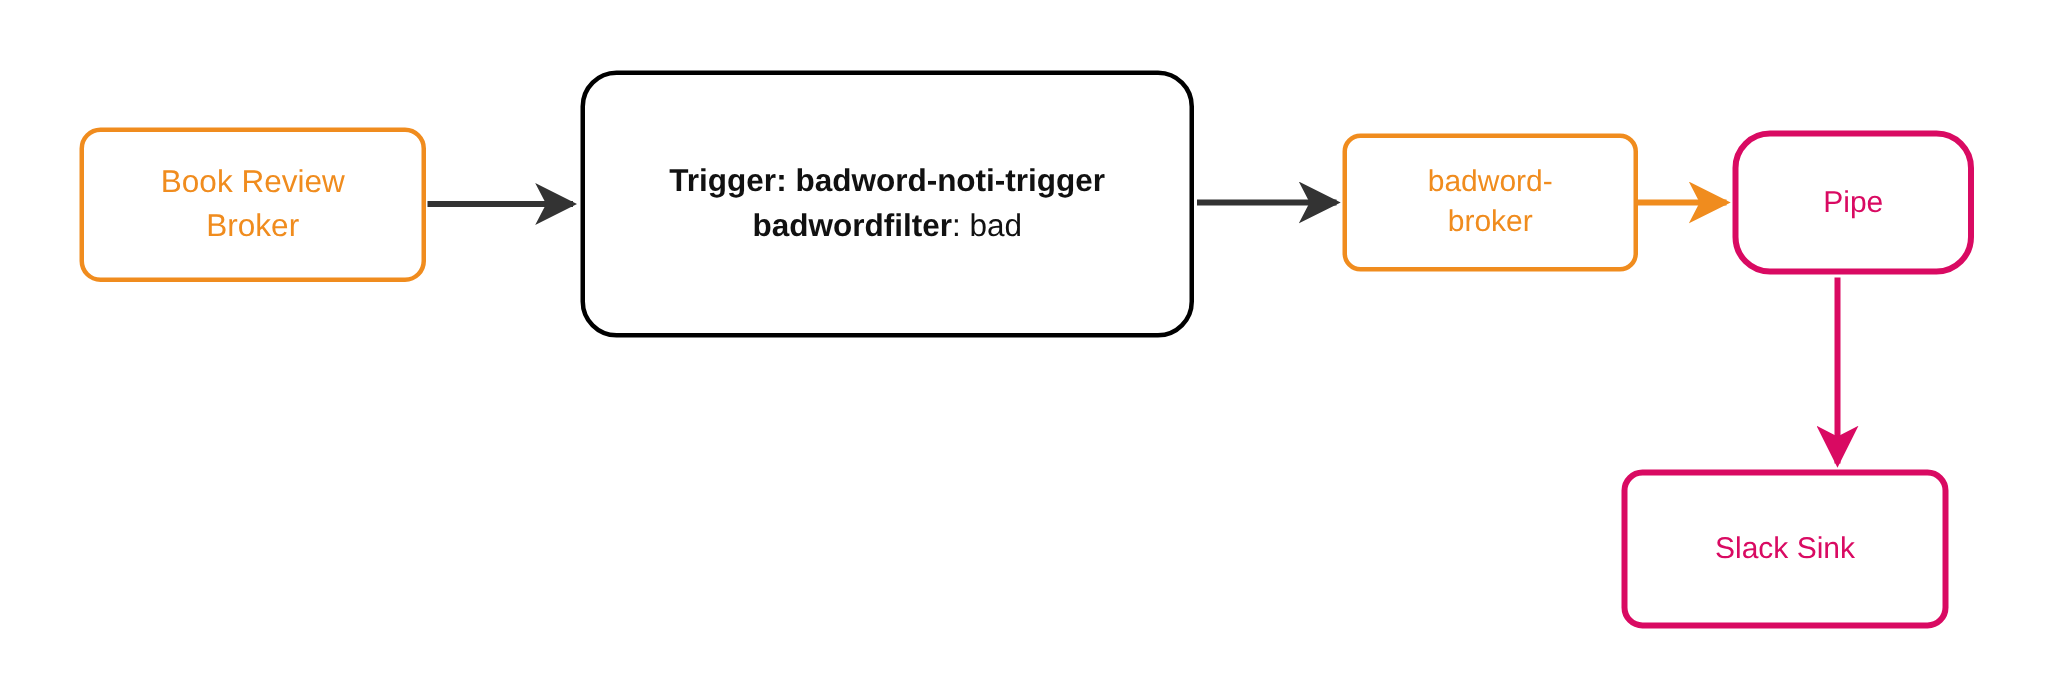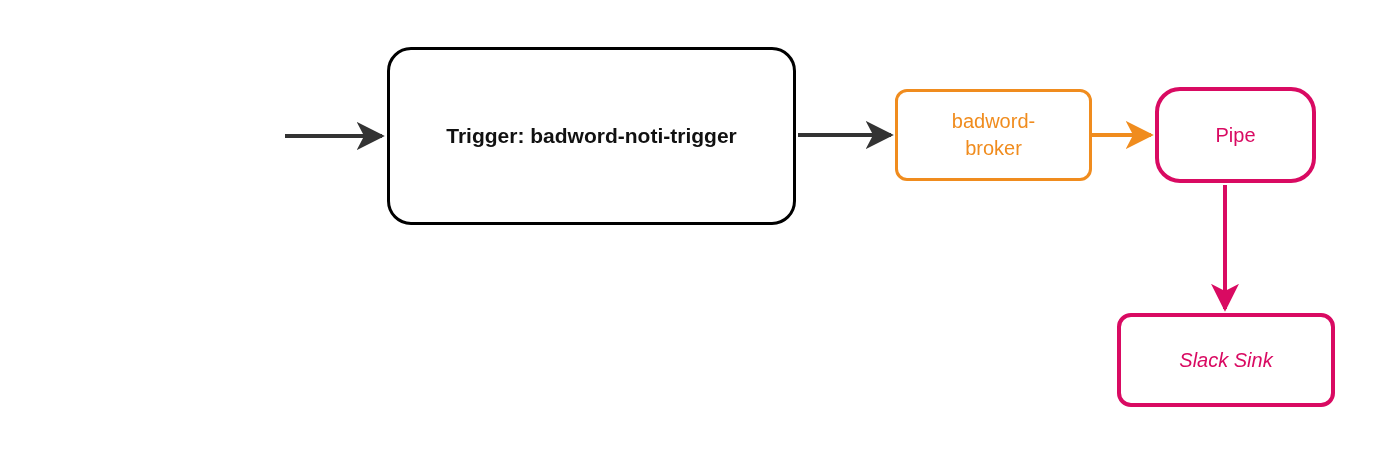--- a/index.html
+++ b/index.html
@@ -104,30 +104,29 @@
     height: 96px;
     border-width: 4px;
     border-color: #D90A62;
     border-radius: 25px;
     color: #D90A62;
     font-size: 20px;
   }
 
   
   #node-slack-sink {
-    left: 1117px;
+    left: 1081px;
     top: 313px;
     width: 218px;
-    height: 94px;
+    height: 106px;
     border-width: 4px;
     border-color: #D90A62;
     border-radius: 14px;
     color: #D90A62;
     font-size: 20px;
-    font-style: italic;
   }
 </style>
 </head>
 <body>
 
 <div id="canvas">
 
   <svg id="edge-layer" viewBox="0 0 1375 465" width="1375" height="465" xmlns="http://www.w3.org/2000/svg">
     <defs>
       <marker id="arrow-dark" viewBox="0 0 10 10" refX="9" refY="5" markerWidth="7" markerHeight="7" orient="auto-start-reverse">
@@ -143,24 +142,31 @@
 
     <line x1="285" y1="136" x2="382" y2="136" stroke="#333333" stroke-width="4" marker-end="url(#arrow-dark)"></line>
 
     <line x1="798" y1="135" x2="891" y2="135" stroke="#333333" stroke-width="4" marker-end="url(#arrow-dark)"></line>
 
     <line x1="1076" y1="135" x2="1151" y2="135" stroke="#F08C1E" stroke-width="4" marker-end="url(#arrow-orange)"></line>
 
     <line x1="1225" y1="185" x2="1225" y2="309" stroke="#D90A62" stroke-width="4" marker-end="url(#arrow-crimson)"></line>
   </svg>
 
+  <div class="node" id="node-book-review-broker">
+    <span class="node-label">Book Review
+Broker</span>
+  </div>
 
   <div class="node" id="node-trigger">
     <span class="line line-all-bold">
       <span class="k">Trigger:</span><span> </span><span class="k">badword-noti-trigger</span>
+    </span>
+    <span class="line">
+      <span class="k">badwordfilter</span><span class="v">: </span><span class="v">bad</span>
     </span>
   </div>
 
   <div class="node" id="node-badword-broker">
     <span class="node-label">badword-
 broker</span>
   </div>
 
   <div class="node" id="node-pipe">
     <span class="node-label">Pipe</span>

